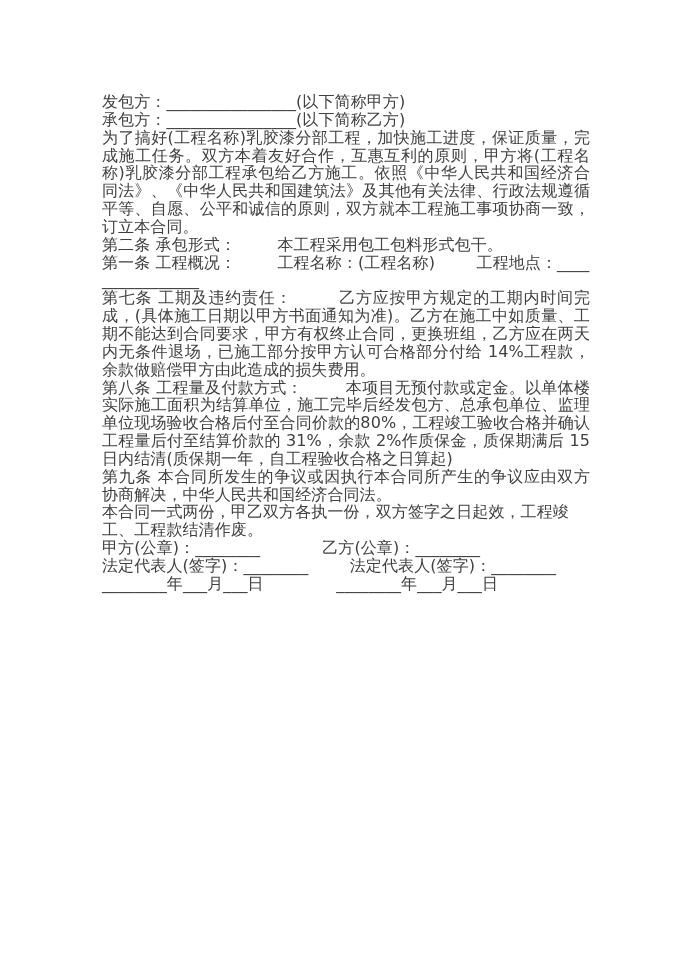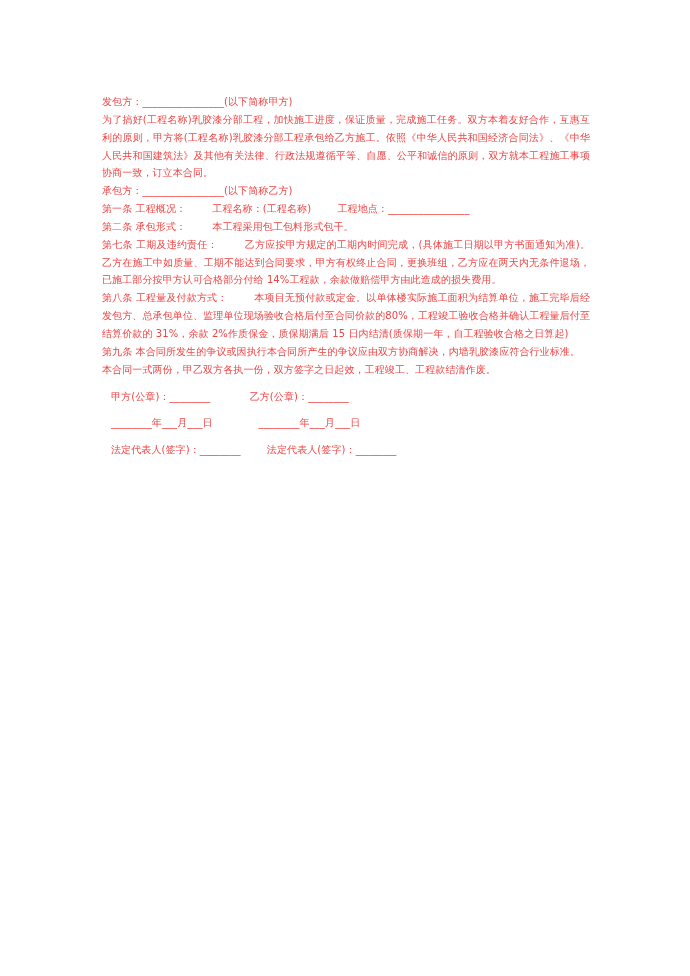--- a/index.html
+++ b/index.html
@@ -20,22 +20,22 @@
     height: 976px;
     background: #ffffff;
     box-sizing: border-box;
   }
 
   .doc-body {
     position: absolute;
     left: 102px;
     top: 93px;
     width: 488px;
-    color: #ef4444;
-    font-size: 10px;
+    color: #404040;
+    font-size: 16px;
     line-height: 17.85px;
     text-align: justify;
     text-justify: inter-character;
     letter-spacing: 0.1px;
   }
 
   .para {
     margin: 0;
     padding: 0;
     text-align: justify;
@@ -51,55 +51,55 @@
   .para.flow.ragged {
     text-align-last: left;
   }
 
   .para.single {
     text-align: left;
     text-align-last: left;
   }
 
   .sig-block {
-    margin: 9px;
+    margin: 0;
     padding: 0;
     white-space: pre;
     text-align: left;
   }
 </style>
 </head>
 <body>
 
 <div class="page">
   <div class="doc-body">
 
     <p class="para single">发包方：________________(以下简称甲方)</p>
 
+    <p class="para single">承包方：________________(以下简称乙方)</p>
+
     <p class="para flow ragged">为了搞好(工程名称)乳胶漆分部工程，加快施工进度，保证质量，完成施工任务。双方本着友好合作，互惠互利的原则，甲方将(工程名称)乳胶漆分部工程承包给乙方施工。依照《中华人民共和国经济合同法》、《中华人民共和国建筑法》及其他有关法律、行政法规遵循平等、自愿、公平和诚信的原则，双方就本工程施工事项协商一致，订立本合同。</p>
 
-    <p class="para single">承包方：________________(以下简称乙方)</p>
+    <p class="para single">第二条 承包形式：        本工程采用包工包料形式包干。</p>
 
     <p class="para single">第一条 工程概况：        工程名称：(工程名称)        工程地点：________________</p>
-
-    <p class="para single">第二条 承包形式：        本工程采用包工包料形式包干。</p>
 
 
 
 
 
     <p class="para flow ragged">第七条 工期及违约责任：        乙方应按甲方规定的工期内时间完成，(具体施工日期以甲方书面通知为准)。乙方在施工中如质量、工期不能达到合同要求，甲方有权终止合同，更换班组，乙方应在两天内无条件退场，已施工部分按甲方认可合格部分付给 14%工程款，余款做赔偿甲方由此造成的损失费用。</p>
 
     <p class="para flow ragged">第八条 工程量及付款方式：        本项目无预付款或定金。以单体楼实际施工面积为结算单位，施工完毕后经发包方、总承包单位、监理单位现场验收合格后付至合同价款的80%，工程竣工验收合格并确认工程量后付至结算价款的 31%，余款 2%作质保金，质保期满后 15 日内结清(质保期一年，自工程验收合格之日算起)</p>
 
-    <p class="para flow ragged">第九条 本合同所发生的争议或因执行本合同所产生的争议应由双方协商解决，内墙乳胶漆应符合行业标准。</p>
+    <p class="para flow ragged">第九条 本合同所发生的争议或因执行本合同所产生的争议应由双方协商解决，中华人民共和国经济合同法。</p>
 
 
     <p class="para single">本合同一式两份，甲乙双方各执一份，双方签字之日起效，工程竣工、工程款结清作废。</p>
 
     <p class="sig-block">甲方(公章)：________            乙方(公章)：________</p>
 
+    <p class="sig-block">法定代表人(签字)：________        法定代表人(签字)：________</p>
+
     <p class="sig-block">________年___月___日              ________年___月___日</p>
-
-    <p class="sig-block">法定代表人(签字)：________        法定代表人(签字)：________</p>
 
   </div>
 </div>
 
 </body></html>

